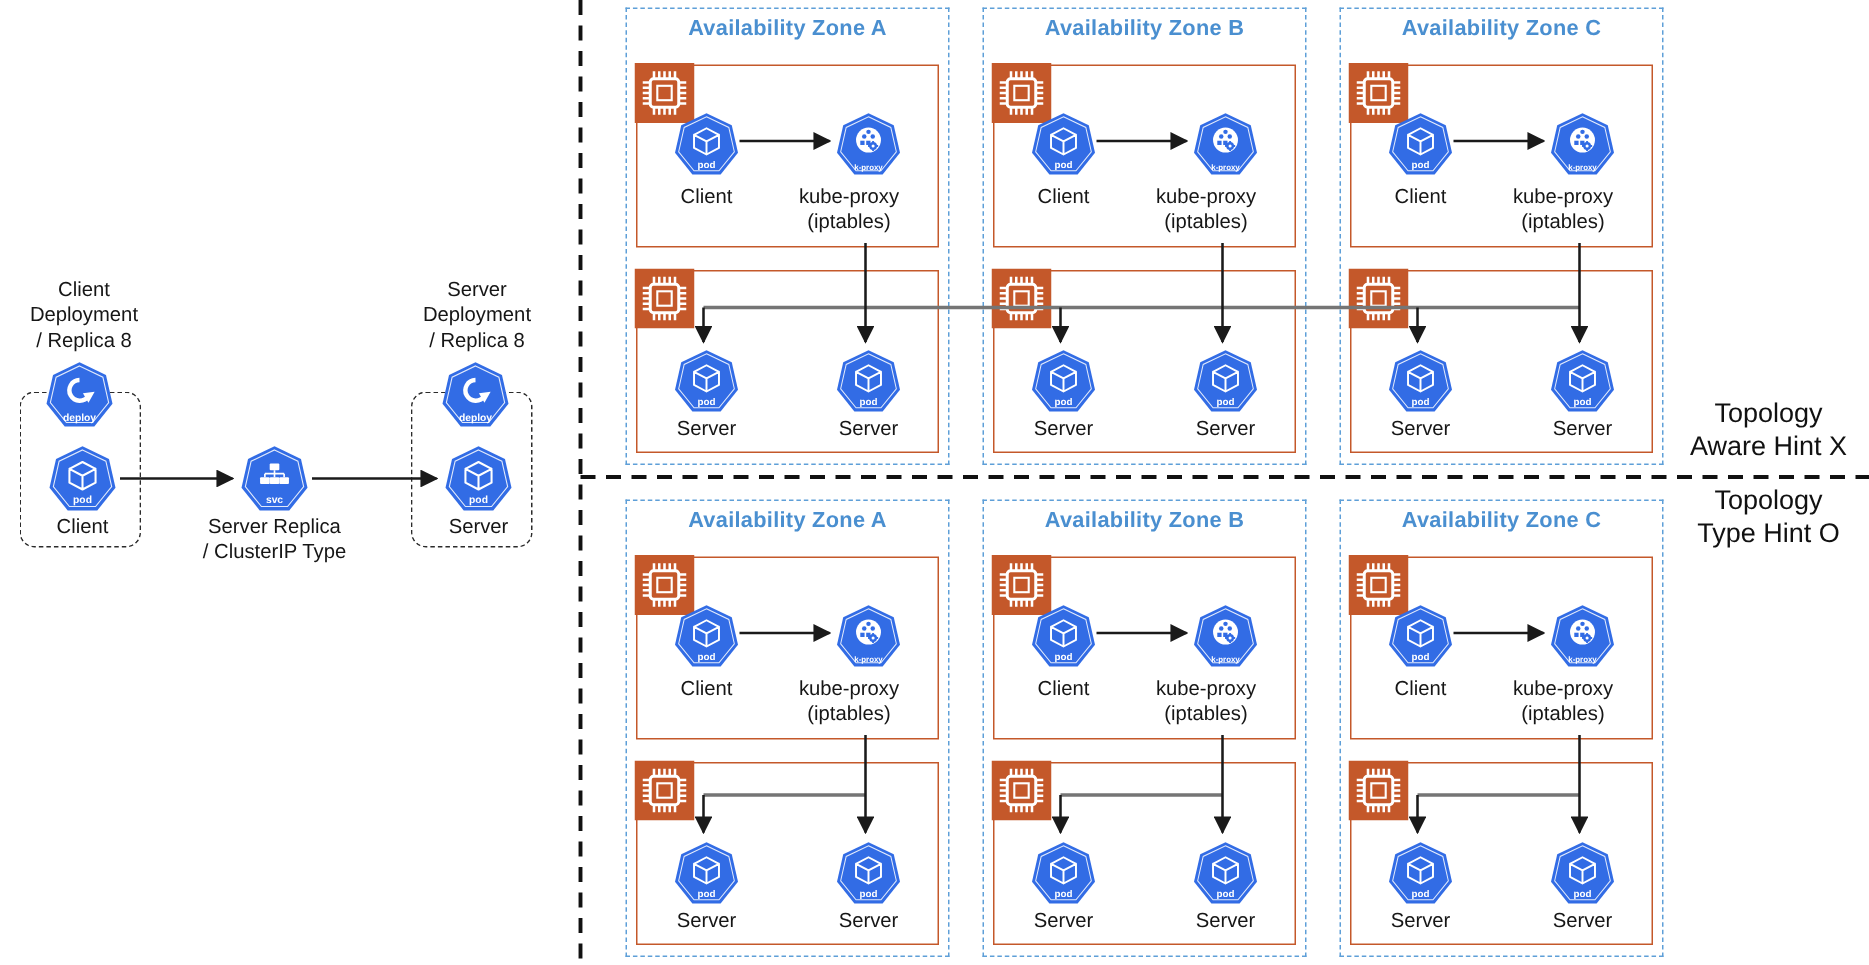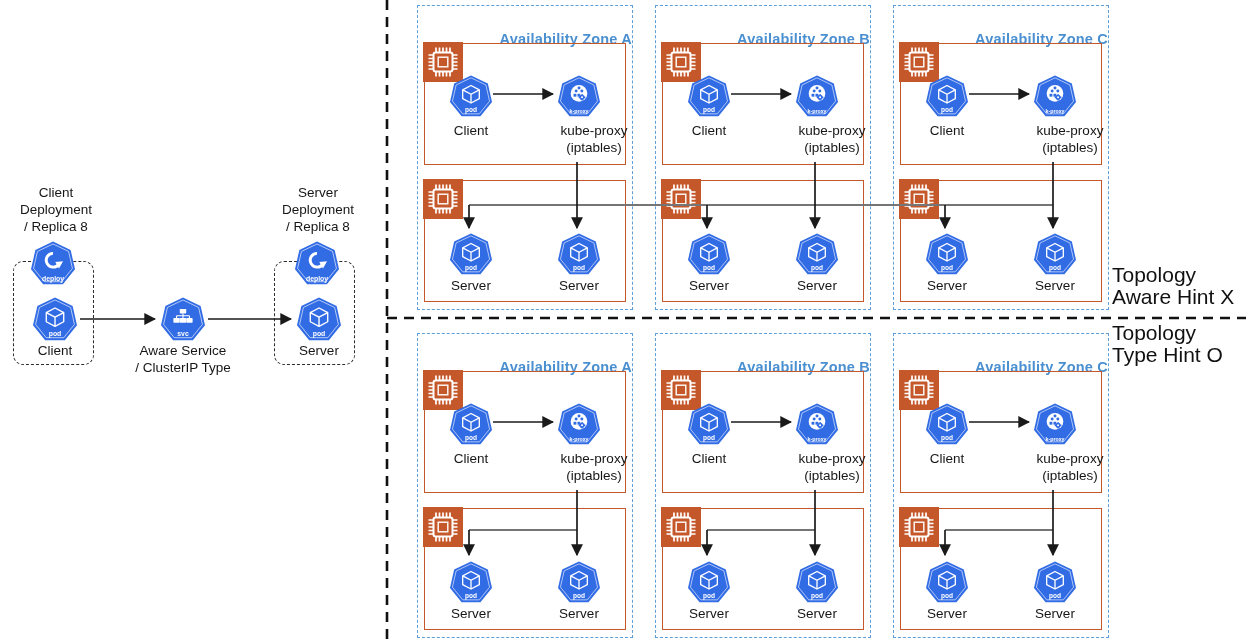--- a/index.html
+++ b/index.html
@@ -8,36 +8,36 @@
     font-family:"Liberation Sans","DejaVu Sans",sans-serif;color:#161616;
     overflow:hidden;
   }
   
   .group-title{position:absolute;width:100px;text-align:center;font-size:13.5px;line-height:17px;color:#161616;}
   .dash-box{position:absolute;width:81px;height:104px;border:1.6px dashed #2b2b2b;border-radius:10px;box-sizing:border-box;}
   .abs-ic{position:absolute;width:46px;height:44px;}
   .abs-lbl{position:absolute;text-align:center;font-size:13.5px;line-height:17px;color:#161616;}
   
   .z{position:absolute;width:216px;height:305px;border:1.6px dashed #5E9FD8;box-sizing:border-box;}
-  .zt{position:absolute;left:0;top:5px;width:100%;text-align:right;font-size:14.5px;font-weight:700;color:#4A8FD0;letter-spacing:.2px;margin-top:20px;}
+  .zt{position:absolute;left:0;top:5px;width:100%;text-align:center;font-size:14.5px;font-weight:700;color:#4A8FD0;letter-spacing:.2px;}
   .nb{position:absolute;left:6px;width:200px;height:120px;border:1.6px solid #C4582A;box-sizing:content-box;}
   .cn{top:37px}.sn{top:174px}
   .chip{position:absolute;left:-1.6px;top:-1.6px;width:40px;height:40px;}
   .ic{position:absolute;width:44px;height:42px;}
   .p-client{left:24px;top:31px}
   .p-proxy{left:132px;top:31px}
   .p-s1{left:24px;top:52px}
   .p-s2{left:132px;top:52px}
   .lbl{position:absolute;width:110px;text-align:center;font-size:13.5px;line-height:16.5px;color:#161616;}
   .l-client{left:-9px;top:79px}
-  .l-proxy{left:114px;top:79px}
+  .l-proxy{left:86px;top:79px}
   .l-s1{left:-9px;top:97px}
   .l-s2{left:99px;top:97px}
   
-  .side-label{position:absolute;left:1112px;width:134px;text-align:left;font-size:21px;line-height:22px;color:#111;}
+  .side-label{position:absolute;left:1112px;width:134px;text-align:center;font-size:18px;line-height:22px;color:#111;}
   
   .bdg{fill:#ffffff;font-size:15px;font-weight:600;text-anchor:middle;font-family:"Liberation Sans","DejaVu Sans",sans-serif;}
   .bdg-s{font-size:12px;font-weight:600;}
   
   #overlay{position:absolute;left:0;top:0;width:1246px;height:643px;pointer-events:none;}
   .defs-holder{position:absolute;width:0;height:0;overflow:hidden;}
 </style>
 </head>
 <body>
 
@@ -113,21 +113,21 @@
   <use href="#sym-pod"></use>
     <text class="bdg" x="50" y="84">pod</text>
 </svg>
 <div class="abs-lbl" style="left:15px;top:342px;width:80px;">Client</div>
 
 <svg class="abs-ic" style="left:160px;top:297px;" viewBox="0 0 100 96">
   <use href="#sym-svc"></use>
     <text class="bdg" x="50" y="84">svc</text>
 </svg>
 <div class="abs-lbl" style="left:118px;top:342px;width:130px;">
-  <div>Aware Service</div>
+  <div>Server Replica</div>
   <div>/ ClusterIP Type</div>
 </div>
 
 <div class="group-title" style="left:268px;top:184px;">
   <div>Server</div>
   <div>Deployment</div>
   <div>/ Replica 8</div>
 </div>
 <div class="dash-box" style="left:274px;top:261px;"></div>
 <svg class="abs-ic" style="left:294px;top:241px;" viewBox="0 0 100 96">

